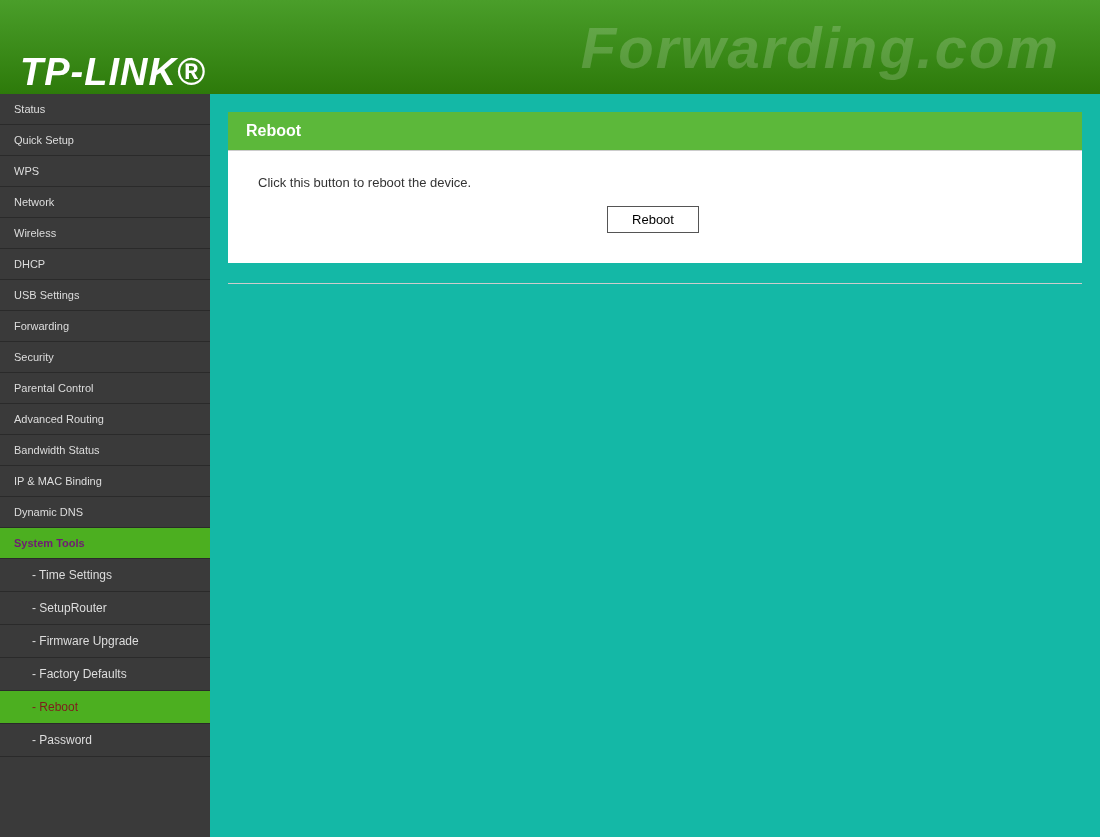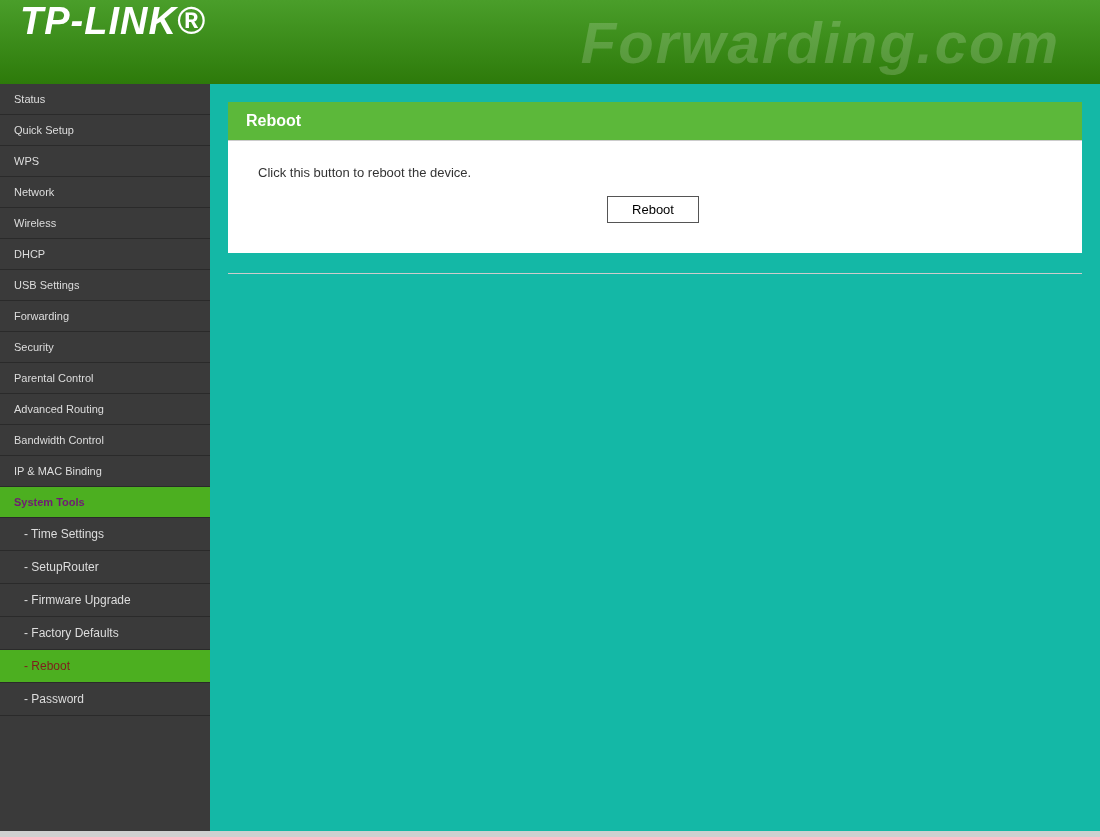--- a/index.html
+++ b/index.html
@@ -1,23 +1,23 @@
 <!DOCTYPE html>
 <html><head>
   <meta charset="utf-8">
   <style>
     * { margin: 0; padding: 0; box-sizing: border-box; }
     body { width: 1100px; height: 837px; font-family: Arial, sans-serif; font-size: 13px; overflow: hidden; background: #d0d0d0; }
 
     
     #header {
       background: linear-gradient(to bottom, #4a9e2a, #2d7a0a);
-      height: 84px;
+      height: 94px;
       display: flex;
-      align-items: flex-start;
+      align-items: flex-end;
       padding-left: 20px;
       position: relative;
       overflow: hidden;
     }
     #header-logo {
       color: white;
       font-size: 38px;
       font-weight: bold;
       letter-spacing: 1px;
       font-style: italic;
@@ -63,21 +63,21 @@
       border-bottom: 1px solid #2a2a2a;
       font-size: 11px;
       text-decoration: none;
     }
     .sidebar-item.section-header {
       background: #4caf20;
       color: #701a75;
       font-weight: bold;
     }
     .sidebar-item.sub-item {
-      padding-left: 24px;
+      padding-left: 32px;
       font-size: 12px;
     }
     .sidebar-item.sub-item.active-sub {
       background: #4caf20;
       color: #7f1d1d;
     }
 
     
     #content {
       flex: 1;
@@ -155,22 +155,23 @@
       <a href="#" class="sidebar-item">Quick Setup</a>
       <a href="#" class="sidebar-item">WPS</a>
       <a href="#" class="sidebar-item">Network</a>
       <a href="#" class="sidebar-item">Wireless</a>
       <a href="#" class="sidebar-item">DHCP</a>
       <a href="#" class="sidebar-item">USB Settings</a>
       <a href="#" class="sidebar-item">Forwarding</a>
       <a href="#" class="sidebar-item">Security</a>
       <a href="#" class="sidebar-item">Parental Control</a>
       <a href="#" class="sidebar-item">Advanced Routing</a>
-      <a href="#" class="sidebar-item">Bandwidth Control</a>
+      <a href="#" class="sidebar-item">Bandwidth Status</a>
       <a href="#" class="sidebar-item">IP &amp; MAC Binding</a>
+      <a href="#" class="sidebar-item">Dynamic DNS</a>
       <a href="#" class="sidebar-item section-header">System Tools</a>
       <a href="#" class="sidebar-item sub-item">- Time Settings</a>
       <a href="#" class="sidebar-item sub-item">- SetupRouter</a>
       <a href="#" class="sidebar-item sub-item">- Firmware Upgrade</a>
       <a href="#" class="sidebar-item sub-item">- Factory Defaults</a>
       <a href="#" class="sidebar-item sub-item active-sub">- Reboot</a>
       <a href="#" class="sidebar-item sub-item">- Password</a>
     </nav>
 
   <div id="content">

